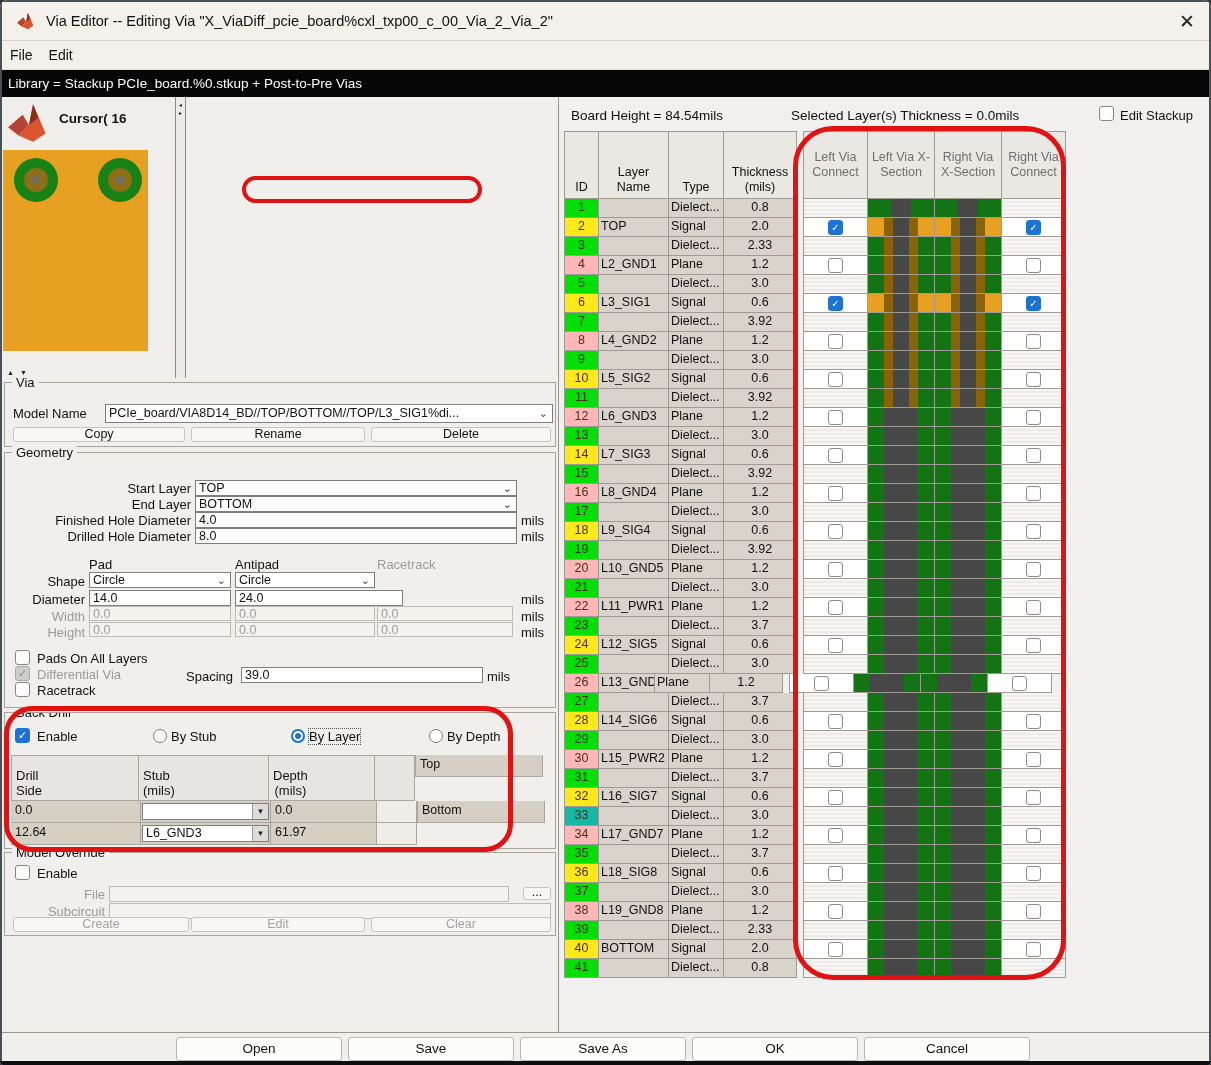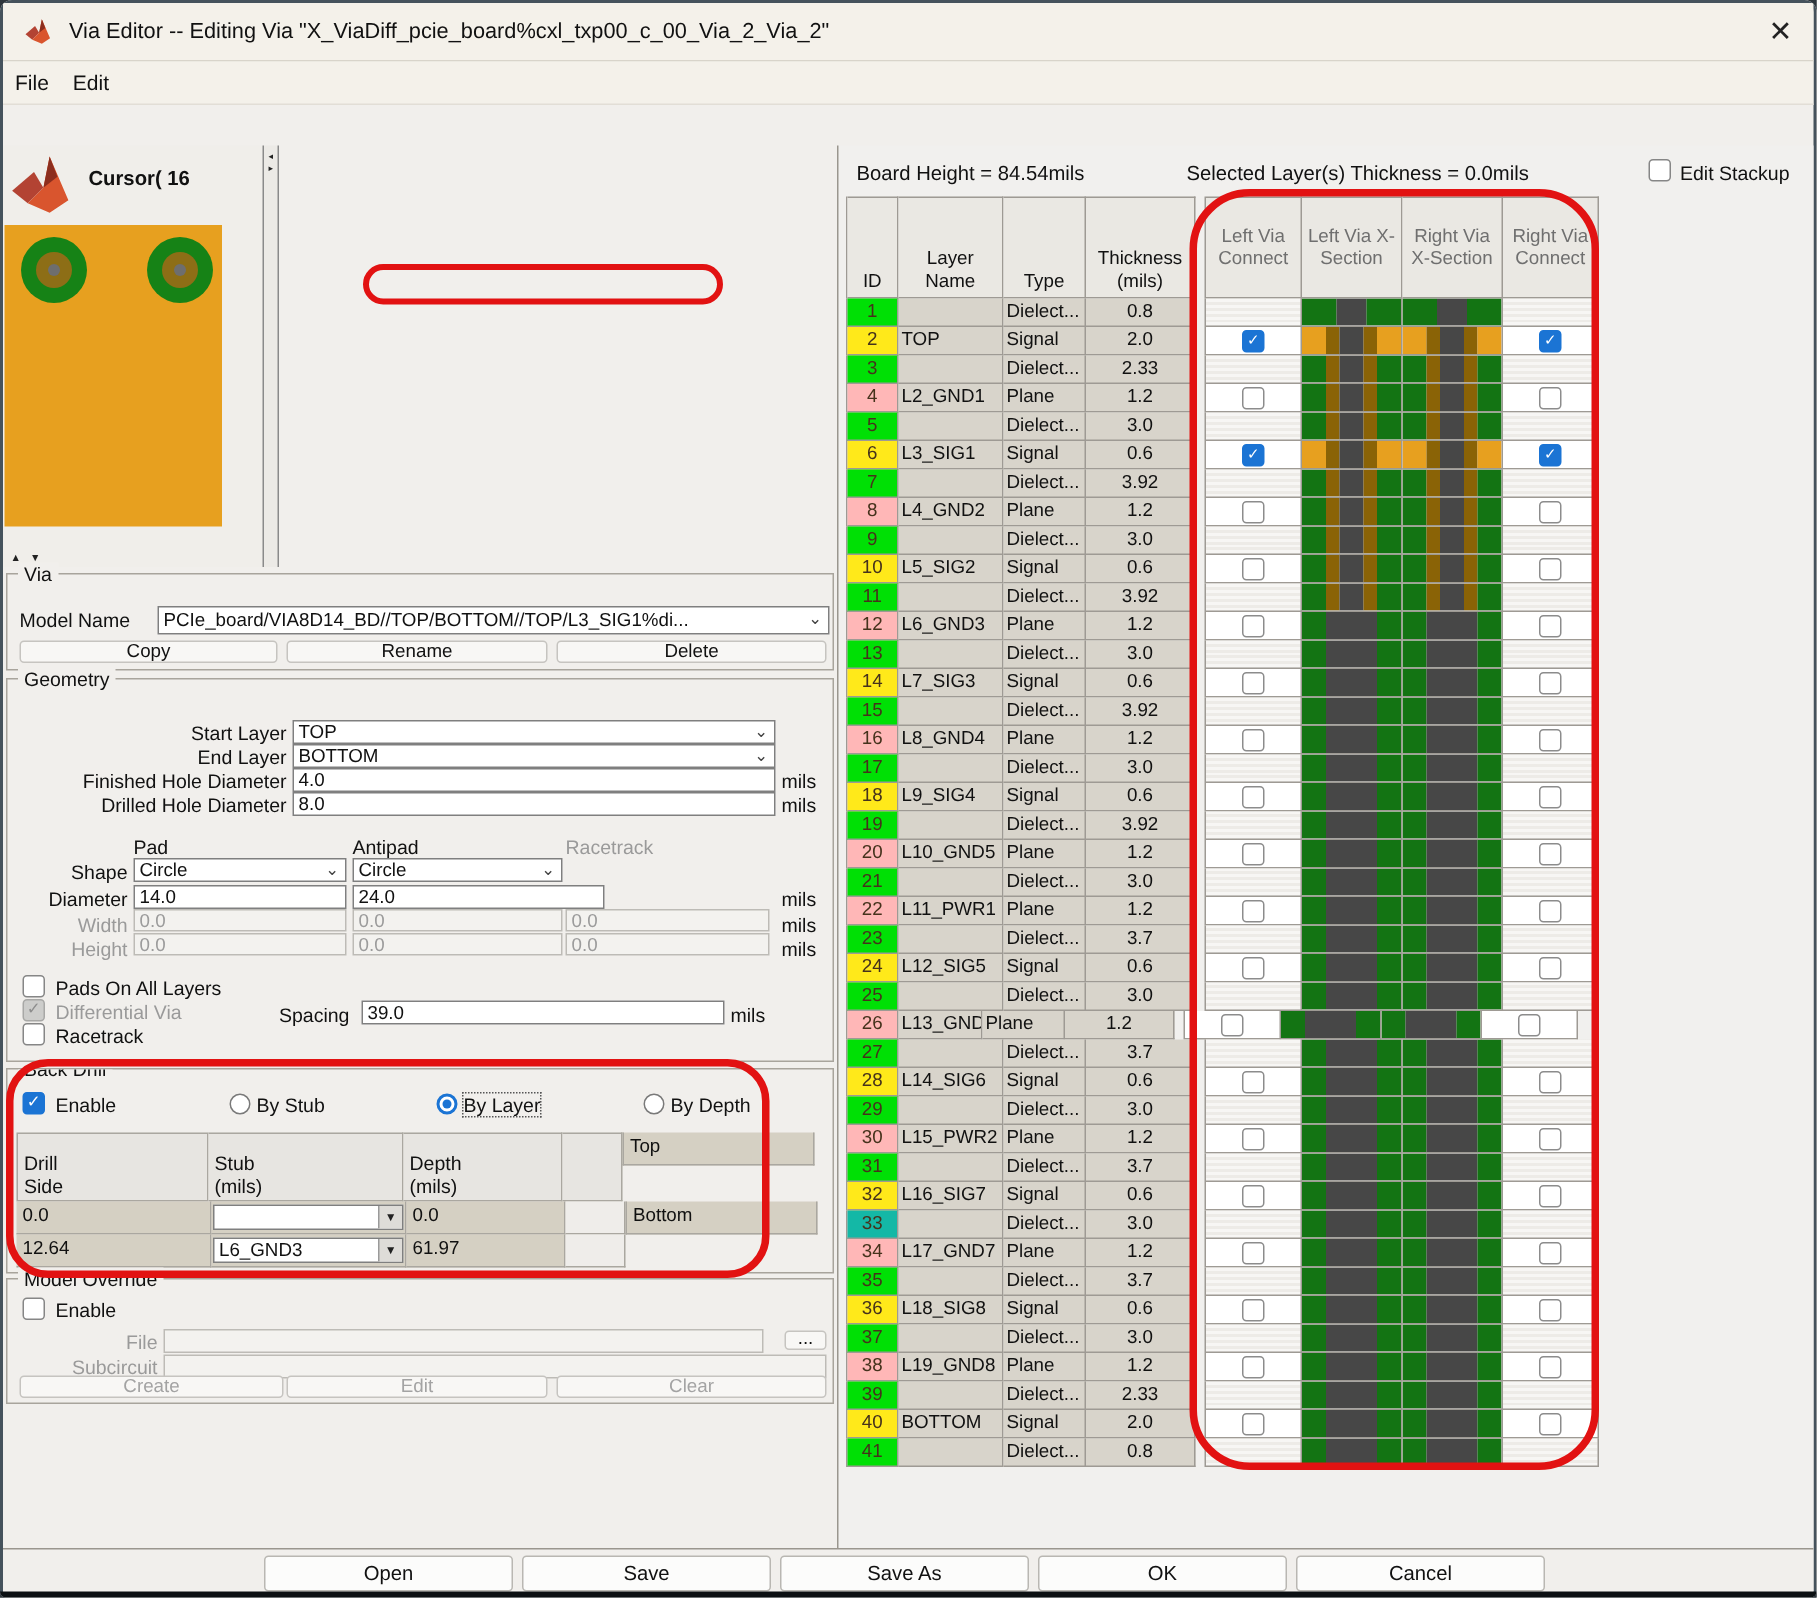--- a/index.html
+++ b/index.html
@@ -135,20 +135,21 @@
     </svg>
     <span class="title-text">Via Editor  --  Editing Via  "X_ViaDiff_pcie_board%cxl_txp00_c_00_Via_2_Via_2"</span>
     <span class="close">✕</span>
   </div>
 
   <div class="menubar" id="menubar">
       <span class="menu-item">File</span>
       <span class="menu-item">Edit</span>
     </div>
 
+  <div class="libbar">Library  =  Stackup  PCIe_board.%0.stkup  +  Post-to-Pre  Vias</div>
 
   <div class="left-col">
 
     <div class="img-pane">
       <svg class="logo" viewBox="0 0 24 22">
         <polygon points="1,13 8,7 11,12 6,17" fill="#b34333"></polygon>
         <polygon points="6,17 11,12 13,2 19,16 13,20" fill="#d9552e"></polygon>
         <polygon points="11,12 13,2 15.5,8.5" fill="#8c2e1e"></polygon>
       </svg>
       <span class="cursor-label">Cursor( 16</span>
@@ -262,21 +263,21 @@
           <span class="radio sel" style="left: 286px; top: 16px;"></span>
           <span class="radio-label focus" style="left: 304px; top: 16px;">By Layer</span>
           <span class="radio" style="left: 424px; top: 16px;"></span>
           <span class="radio-label" style="left: 442px; top: 16px;">By Depth</span>
         </div>
       <div class="bd-table" id="bd-table">
           <div class="bd-hcell" style="width: 128px;">Drill
 Side</div>
           <div class="bd-hcell" style="width: 130px;">Stub
 (mils)</div>
-          <div class="bd-hcell" style="width: 106px;">Depth
+          <div class="bd-hcell" style="width: 106px; text-align: center;">Depth
 (mils)</div>
           <div class="bd-hcell" style="width: 40px;"> </div>
           <div class="bd-cell first" style="width: 128px;">Top</div>
           <div class="bd-cell" style="width: 130px;">0.0</div>
           <div class="bd-cell" style="width: 130px; padding: 1px;">
             <div class="bd-combo">
               <span class="arrowbox">▼</span>
             </div>
           </div>
           <div class="bd-cell" style="width: 106px;">0.0</div>

